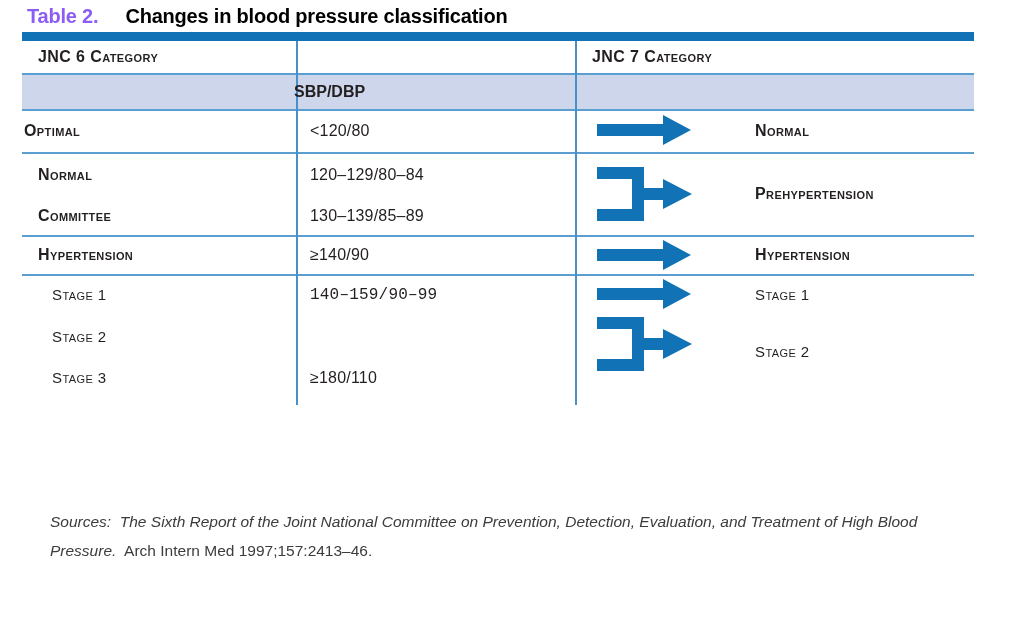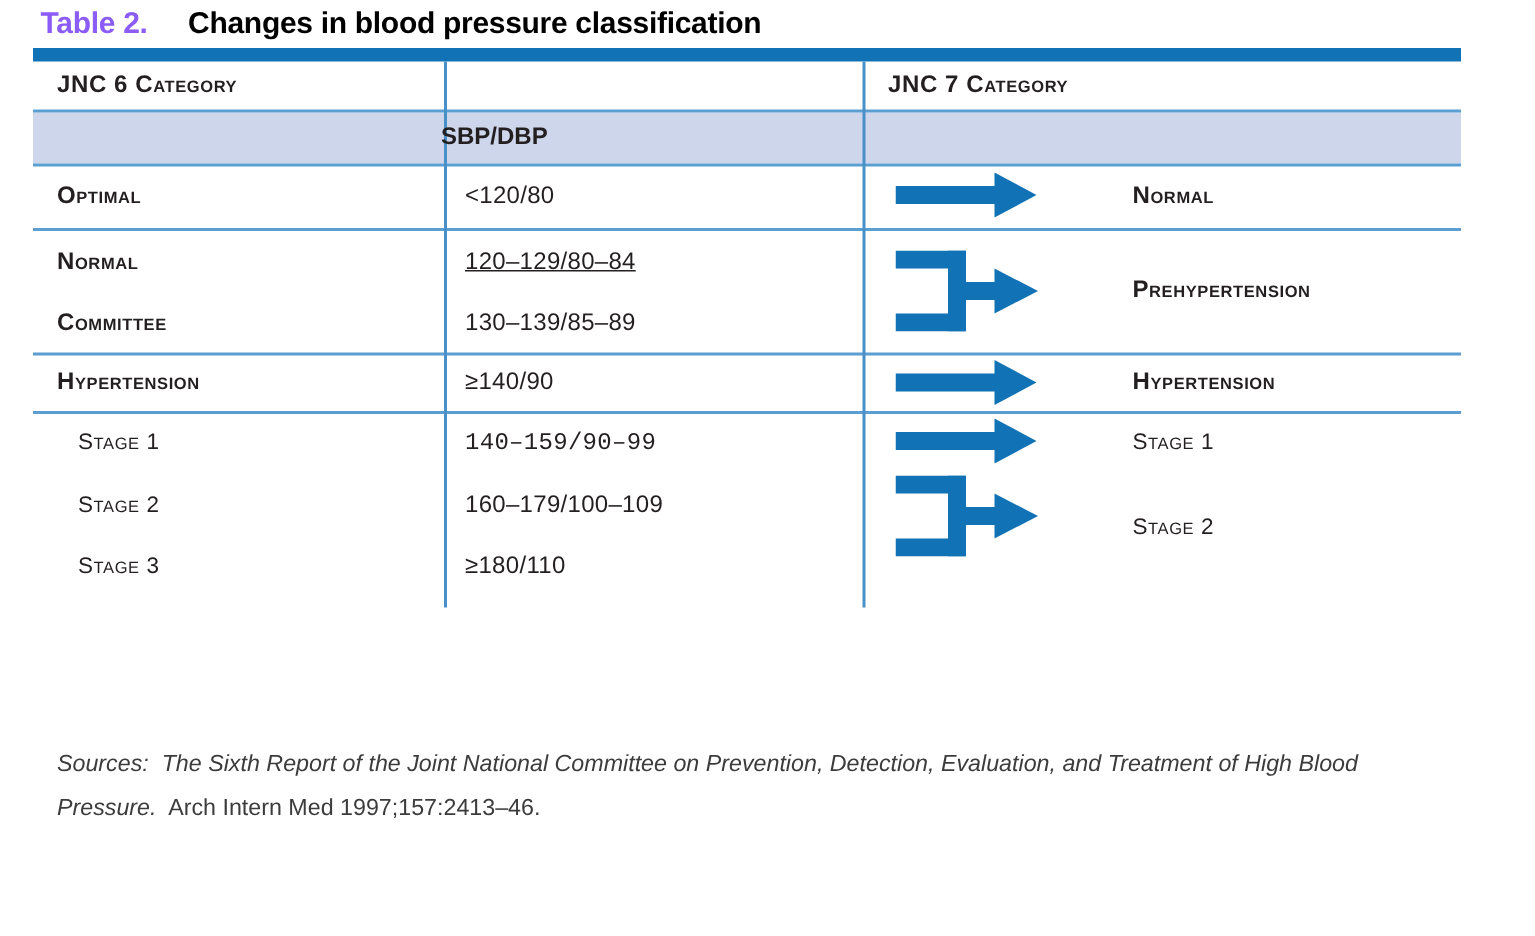--- a/index.html
+++ b/index.html
@@ -57,34 +57,33 @@
   <div class="abs hr" style="top:235px"></div>
   <div class="abs hr" style="top:274px"></div>
 
   <div class="abs vr" style="left:296px"></div>
   <div class="abs vr" style="left:575px"></div>
 
   <div class="cell sc b hdr" style="left:38px;  top:47px;">JNC 6 Category</div>
   <div class="cell sc b hdr" style="left:592px; top:47px;">JNC 7 Category</div>
   <div class="cell b hdr" style="left:294px; top:82px;text-align:right;">SBP/DBP</div>
 
-  <div class="cell sc b lab" style="left:38px; top:121px;text-align:center;">Optimal</div>
+  <div class="cell sc b lab" style="left:24px; top:121px;text-align:center;">Optimal</div>
   <div class="cell sc b lab" style="left:38px; top:165px;">Normal</div>
   <div class="cell sc b lab" style="left:38px; top:206px;">Committee</div>
   <div class="cell sc b lab" style="left:38px; top:245px;">Hypertension</div>
   <div class="cell sc sub" style="left:52px; top:285px;">Stage 1</div>
   <div class="cell sc sub" style="left:52px; top:327px;">Stage 2</div>
   <div class="cell sc sub" style="left:52px; top:368px;">Stage 3</div>
 
   <div class="cell val" style="left:310px; top:121px;">&lt;120/80</div>
-  <div class="cell val" style="left:310px; top:165px;text-decoration:underline;">120–129/80–84</div>
+  <div class="cell val" style="left:310px; top:165px;">120–129/80–84</div>
   <div class="cell val" style="left:310px; top:206px;">130–139/85–89</div>
   <div class="cell val" style="left:310px; top:245px;">≥140/90</div>
   <div class="cell val" style="left:310px; top:285px;font-family:Liberation Mono, monospace;">140–159/90–99</div>
-  <div class="cell val" style="left:310px; top:327px;">160–179/100–109</div>
   <div class="cell val" style="left:310px; top:368px;">≥180/110</div>
 
   <svg class="arrow" style="left:597px; top:115px;" width="94" height="30" viewBox="0 0 94 30">
     <rect x="0" y="9" width="68" height="12" fill="#1173b5"></rect>
     <polygon points="66,0 94,15 66,30" fill="#1173b5"></polygon>
   </svg>
 
   <svg class="arrow" style="left:597px; top:167px;" width="95" height="54" viewBox="0 0 95 54">
     <rect x="0" y="0" width="47" height="12" fill="#1173b5"></rect>
     <rect x="35" y="0" width="12" height="54" fill="#1173b5"></rect>
@@ -111,16 +110,16 @@
     <polygon points="66,12 95,27 66,42" fill="#1173b5"></polygon>
   </svg>
 
   <div class="cell sc b lab" style="left:755px; top:121px;">Normal</div>
   <div class="cell sc b lab" style="left:755px; top:184px;">Prehypertension</div>
   <div class="cell sc b lab" style="left:755px; top:245px;">Hypertension</div>
   <div class="cell sc sub" style="left:755px; top:285px;">Stage 1</div>
   <div class="cell sc sub" style="left:755px; top:342px;">Stage 2</div>
 
 
-  <p class="fn" style="top:496px; margin:0;"><span>Sources:  The Sixth Report of the Joint National Committee on Prevention, Detection, Evaluation, and Treatment of High Blood Pressure.</span><span class="roman">  Arch Intern Med 1997;157:2413–46.</span></p>
+  <p class="fn" style="top:496px; margin:12px;"><span>Sources:  The Sixth Report of the Joint National Committee on Prevention, Detection, Evaluation, and Treatment of High Blood Pressure.</span><span class="roman">  Arch Intern Med 1997;157:2413–46.</span></p>
 
 
 </div>
 
 </body></html>

